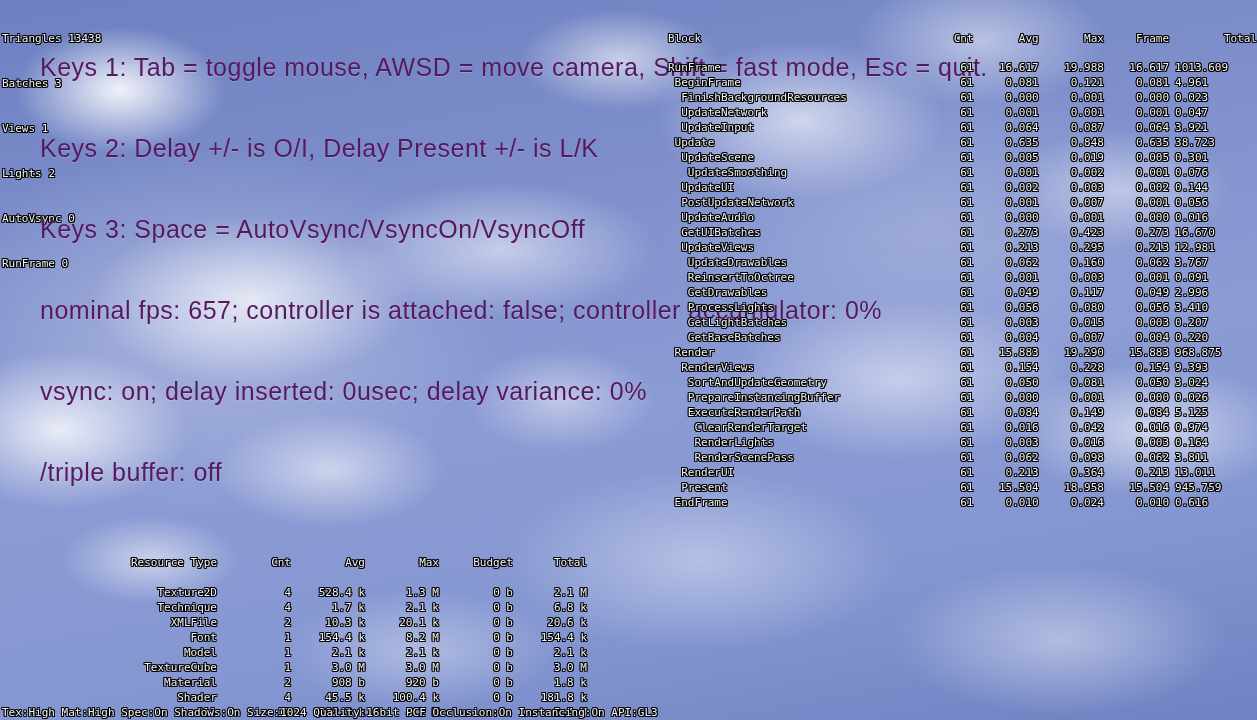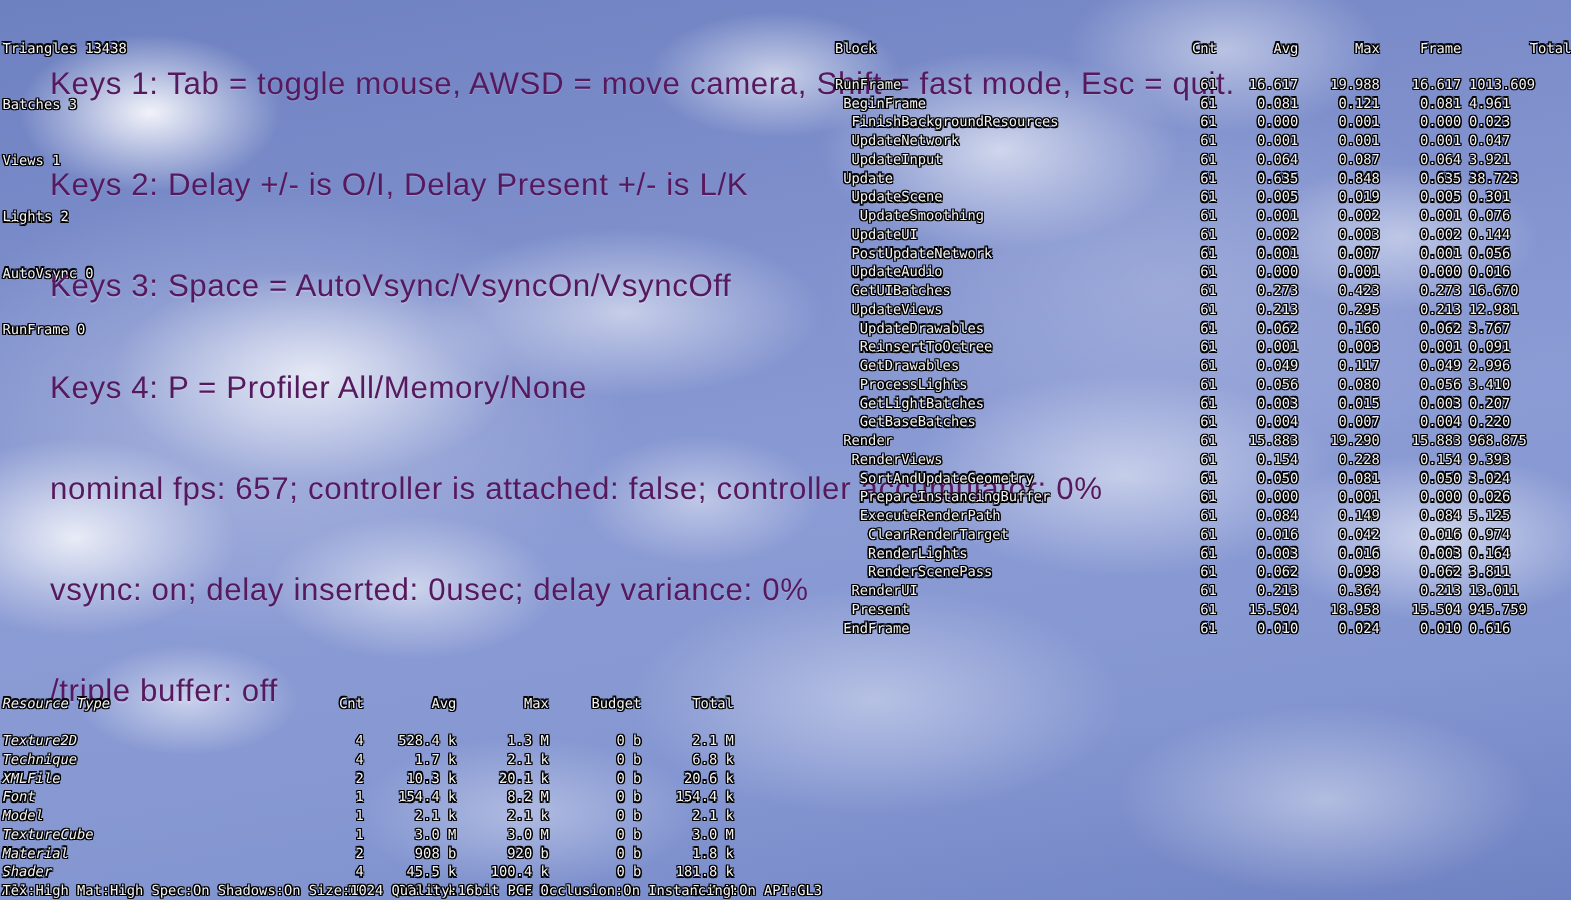--- a/index.html
+++ b/index.html
@@ -112,21 +112,21 @@
     padding: 0;
     height: 15px;
     line-height: 15px;
     font-size: 11px;
     white-space: pre;
     color: #f2f2f2;
     text-shadow:
       -1px 0 #000, 1px 0 #000, 0 -1px #000, 0 1px #000,
       -1px -1px #000, 1px -1px #000, -1px 1px #000, 1px 1px #000;
   }
-  #resources .r-type  { text-align: left;  width: 215px; font-style: italic; }
+  #resources .r-type  { text-align: right;  width: 215px; }
   #resources .r-num   { text-align: right; width:  68px; padding-left: 6px; }
   #resources .spacer td { height: 15px; }
 
   
   #status-bar { left: 2px; top: 705px; }
 </style>
 </head>
 <body>
 
 <div id="app">
@@ -140,21 +140,20 @@
     <span class="stat-row"><span>Views</span> <span>1</span></span>
     <span class="stat-row"><span>Lights</span> <span>2</span></span>
     <span class="stat-row"><span>AutoVsync</span> <span>0</span></span>
     <span class="stat-row"><span>RunFrame</span> <span>0</span></span>
   </div>
 
   <div id="console-text">
     <span class="cline">Keys 1: Tab = toggle mouse, AWSD = move camera, Shift = fast mode, Esc = quit.</span>
     <span class="cline">Keys 2: Delay +/- is O/I, Delay Present +/- is L/K</span>
     <span class="cline">Keys 3: Space = AutoVsync/VsyncOn/VsyncOff</span>
-    <span class="cline">Keys 4: P = Profiler All/Memory/None</span>
     <span class="cline">nominal fps: 657; controller is attached: false; controller accumulator: 0%</span>
     <span class="cline">vsync: on; delay inserted: 0usec; delay variance: 0%</span>
     <span class="cline">/triple buffer: off</span>
   </div>
 
   <div class="dbg" id="profiler">
     <table>
       <thead>
         <tr>
           <td class="col-block">Block</td>

